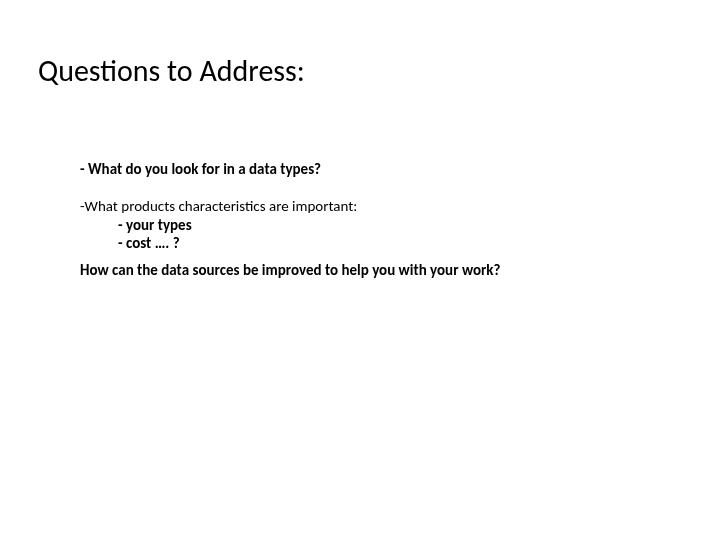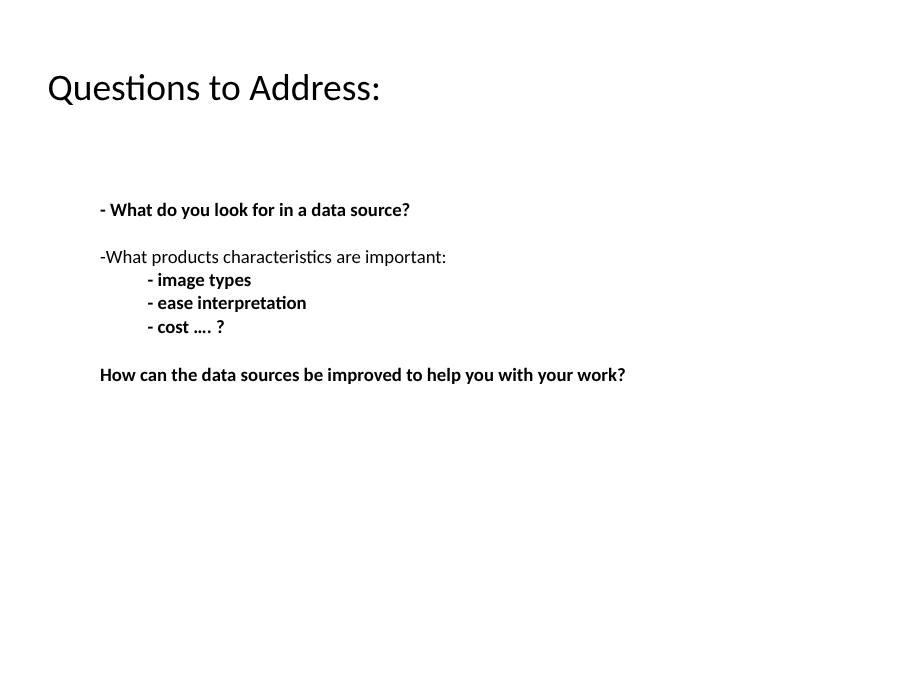--- a/index.html
+++ b/index.html
@@ -39,32 +39,31 @@
   }
   .q2-lead {
     font-weight: 400;
   }
   .sub {
     font-weight: 700;
     padding-left: 38px;
   }
   .q3 {
     font-weight: 700;
-    margin-top: 20px;
+    margin-top: 8px;
   }
 </style>
 </head>
 <body>
 
 <div class="slide">
   <div class="title">Questions to Address:</div>
 
   <div class="body">
-    <div class="q1">- What do you look for in a data source?</div>
+    <div class="q1">- What do you look for in a data types?</div>
 
     <div class="q2-lead">-What products characteristics are important:</div>
-    <div class="sub">- image types</div>
-    <div class="sub">- ease interpretation</div>
+    <div class="sub">- your types</div>
     <div class="sub">- cost …. ?</div>
 
     <div class="q3">How can the data sources be improved to help you with your work?</div>
   </div>
 </div>
 
 </body></html>

